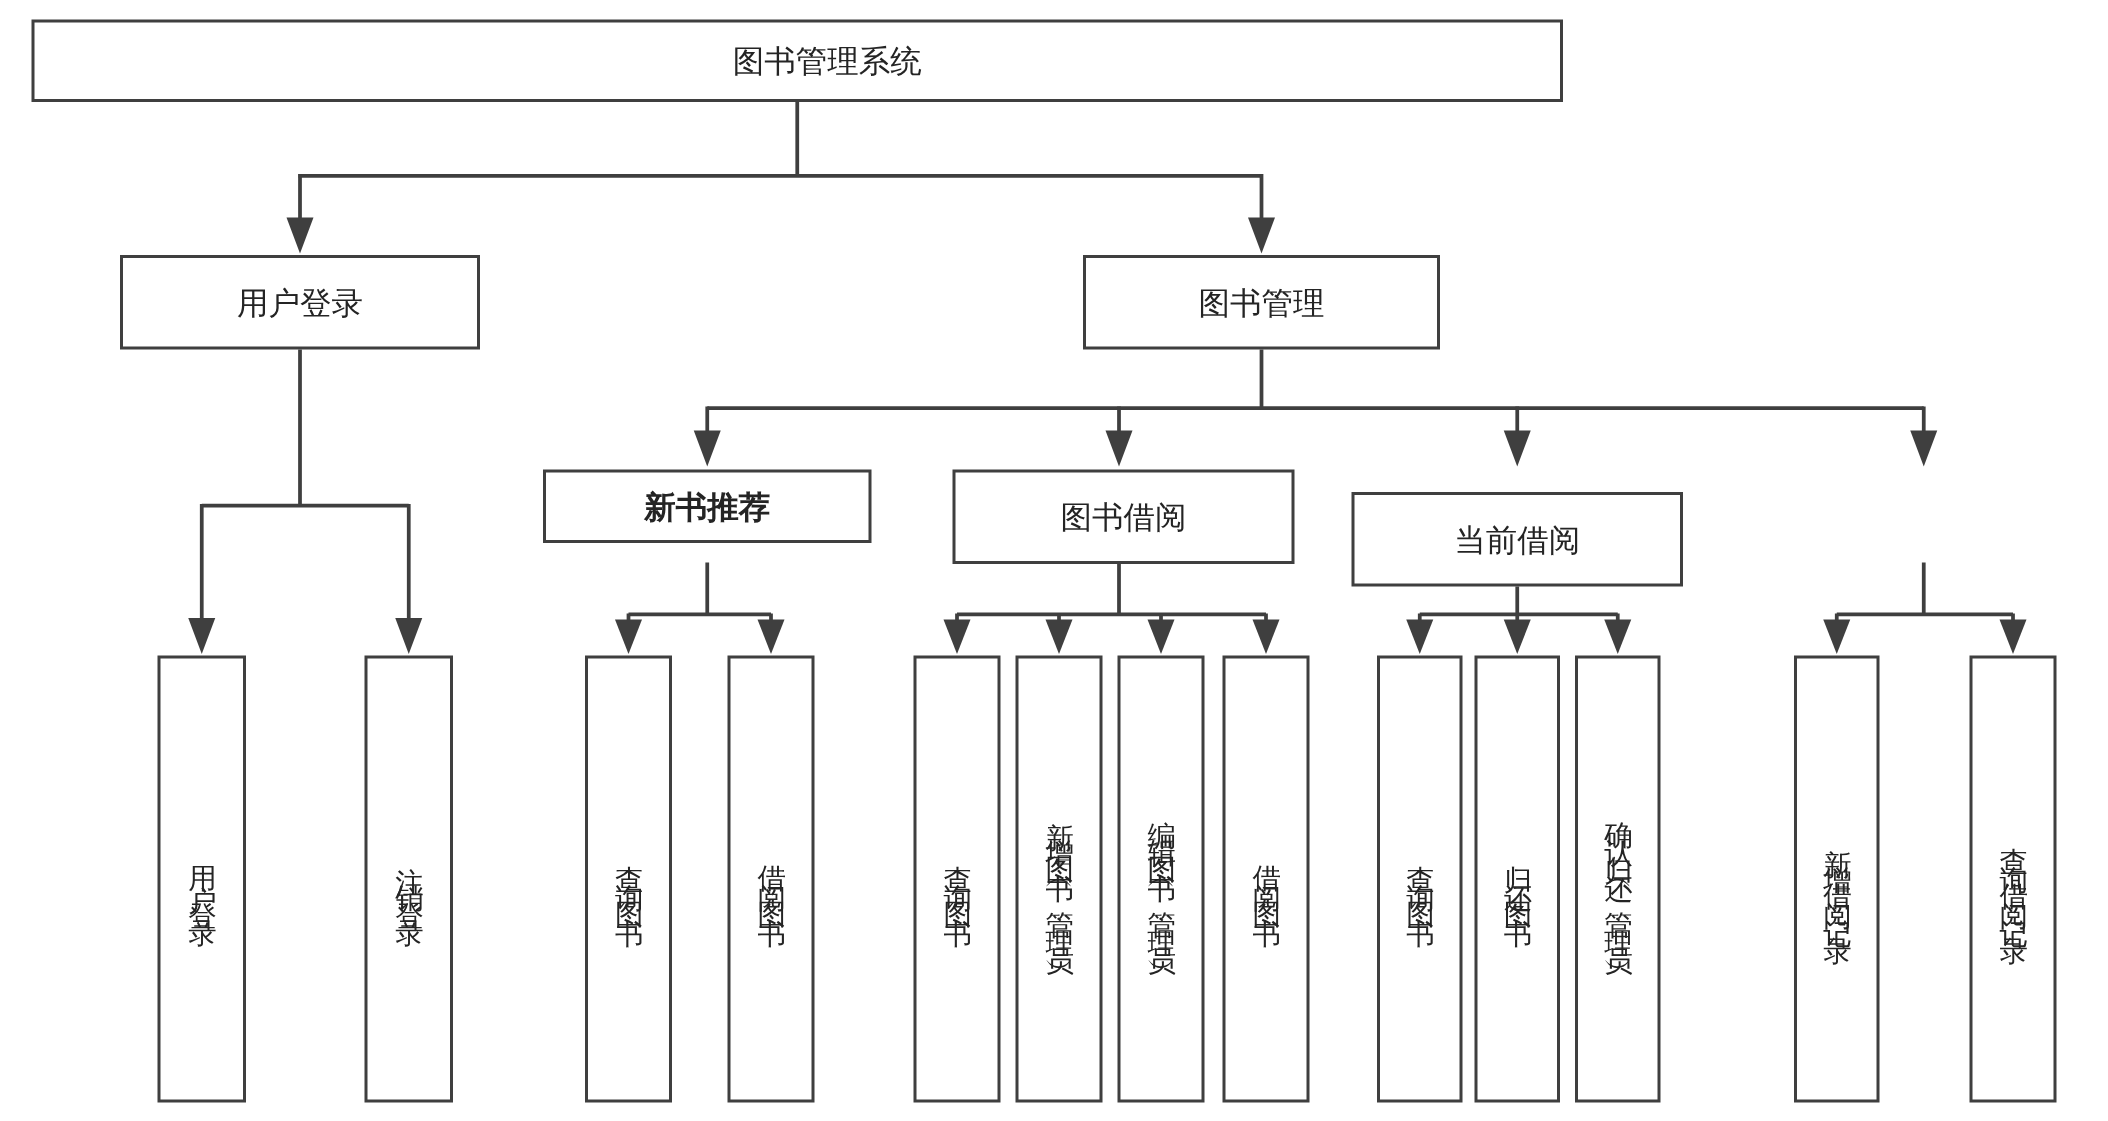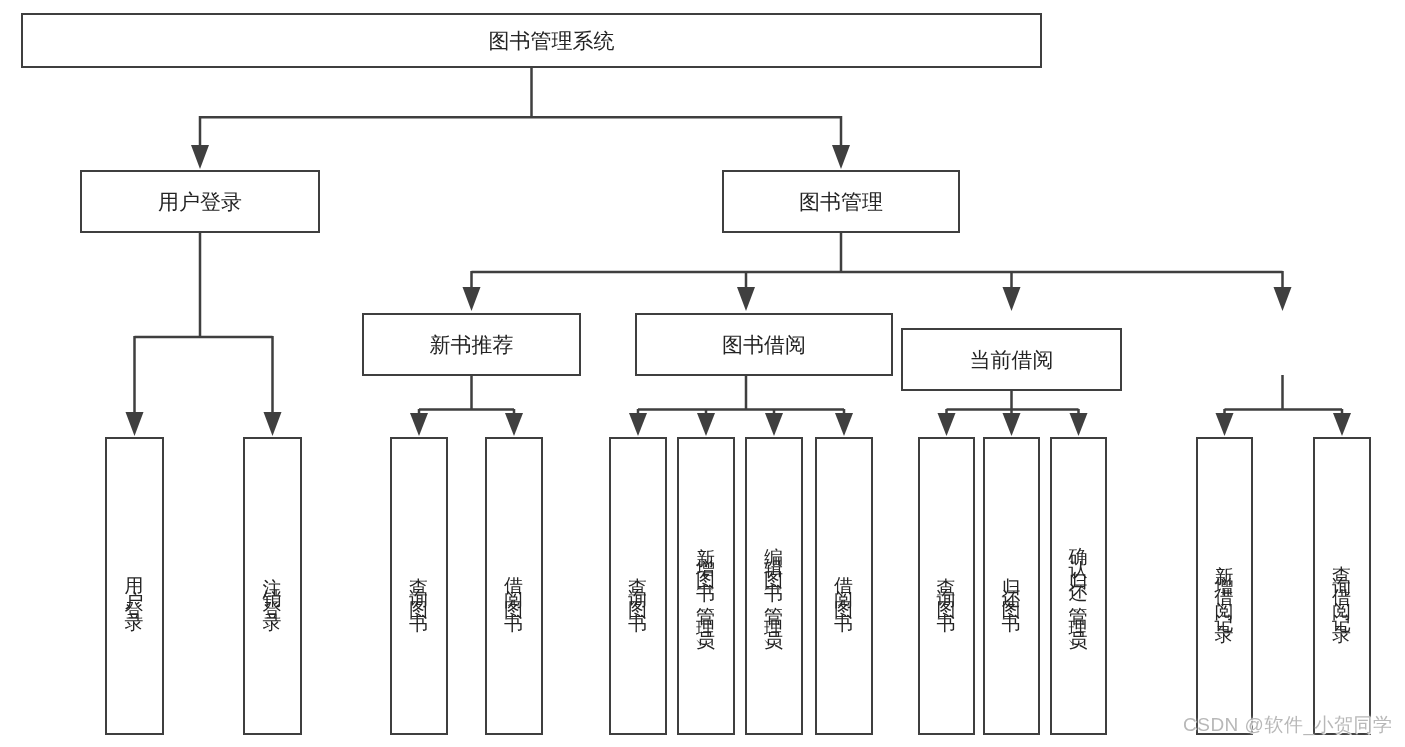--- a/index.html
+++ b/index.html
@@ -72,37 +72,36 @@
       <polygon points="1215.5,413 1233.5,413 1224.5,436"></polygon>
       <polygon points="1333,413 1351,413 1342,436"></polygon>
     </g>
   </svg>
 
   <div class="box" style="left:21px;top:13px;width:1021px;height:55px;padding-left:40px;">图书管理系统</div>
 
   <div class="box" style="left:80px;top:170px;width:240px;height:63px;">用户登录</div>
   <div class="box" style="left:722px;top:170px;width:238px;height:63px;">图书管理</div>
 
-  <div class="box" style="left:362px;top:313px;width:219px;height:63px;">新书推荐</div>
-  <div class="box" style="left:635px;top:313px;width:258px;height:63px;">图书借阅</div>
+  <div class="box" style="left:362px;top:313px;width:219px;height:49px;font-weight:bold;">新书推荐</div>
+  <div class="box" style="left:635px;top:313px;width:228px;height:63px;">图书借阅</div>
   <div class="box" style="left:901px;top:328px;width:221px;height:63px;">当前借阅</div>
 
   <div class="vbox" style="left:105px;top:437px;width:59px;height:298px;">用户登录</div>
   <div class="vbox" style="left:243px;top:437px;width:59px;height:298px;">注销登录</div>
 
   <div class="vbox" style="left:390px;top:437px;width:58px;height:298px;">查询图书</div>
   <div class="vbox" style="left:485px;top:437px;width:58px;height:298px;">借阅图书</div>
 
   <div class="vbox" style="left:609px;top:437px;width:58px;height:298px;">查询图书</div>
   <div class="vbox" style="left:677px;top:437px;width:58px;height:298px;">新增图书（管理员）</div>
   <div class="vbox" style="left:745px;top:437px;width:58px;height:298px;">编辑图书（管理员）</div>
   <div class="vbox" style="left:815px;top:437px;width:58px;height:298px;">借阅图书</div>
 
   <div class="vbox" style="left:918px;top:437px;width:57px;height:298px;">查询图书</div>
   <div class="vbox" style="left:983px;top:437px;width:57px;height:298px;">归还图书</div>
   <div class="vbox" style="left:1050px;top:437px;width:57px;height:298px;">确认归还（管理员）</div>
 
   <div class="vbox" style="left:1196px;top:437px;width:57px;height:298px;">新增借阅记录</div>
   <div class="vbox" style="left:1313px;top:437px;width:58px;height:298px;">查询借阅记录</div>
 
-  <div id="watermark">CSDN @软件_小贺同学</div>
 
 </div>
 
 </body></html>

